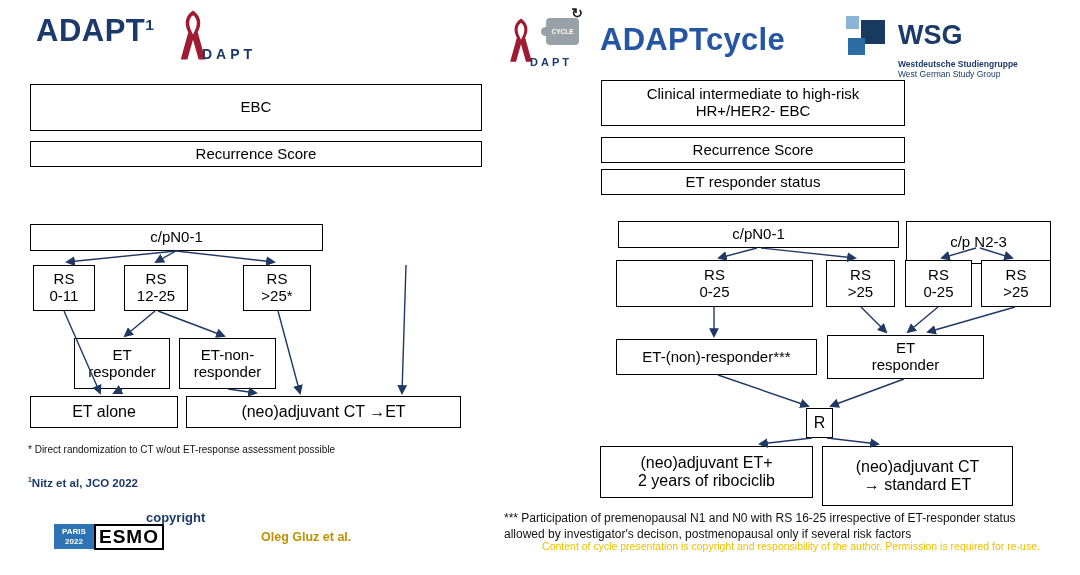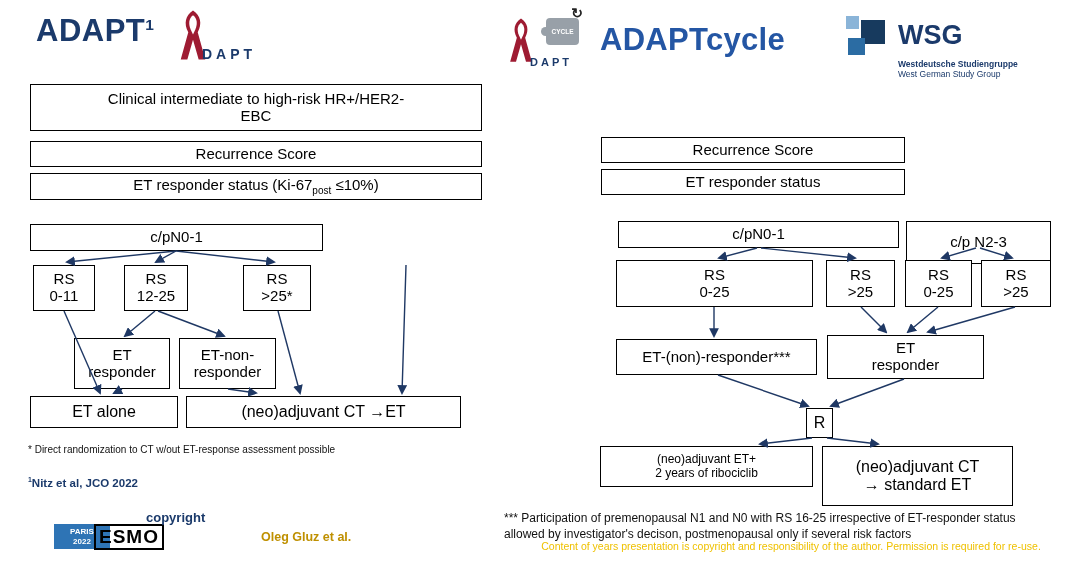--- a/index.html
+++ b/index.html
@@ -50,21 +50,21 @@
   .citation sup { font-size:.6em; vertical-align:super; }
   .author { position:absolute; left:248px; top:530px; font-size:12.5px; font-weight:700; color:var(--gold,#BF9000);margin-left:13px; }
   .footnote-right { position:absolute; left:504px; top:510px; width:574px; font-size:12px; line-height:1.35; color:#111; }
   .copyright { position:absolute; left:504px; top:540px; width:574px; text-align:center;
                font-size:10.5px; color:var(--yellow,#EFC100); }
 
   
   .esmo-logo { position:absolute; left:54px; top:508px; width:200px; height:52px; }
   .paris-box { position:absolute; left:0; top:16px; background:var(--paris-blue,#2E74B5); color:#fff;
                display:inline-flex; flex-direction:column; align-items:center; font-size:8px;
-               font-weight:700; padding:3px 16px; line-height:1.2; }
+               font-weight:700; padding:3px 8px; line-height:1.2; }
   .esmo-box { position:absolute; left:40px; top:16px; border:2.5px solid #000; color:#000;
               font-weight:900; font-size:19px; padding:0 3px; letter-spacing:1px; }
   .congress-text { position:absolute; left:92px; top:2px; color:var(--navy,#1B3A6B);
                    font-size:13px; font-weight:700; }
 
   sub.ki { font-size:10px; vertical-align:sub; display:inline !important; }
   .inline-wrap span, .inline-wrap sub { display:inline !important; }
 
   .arrows { position:absolute; left:0; top:0; width:1080px; height:575px; pointer-events:none; }
   .arr { stroke:var(--arrow,#1F3864); stroke-width:1.4; fill:none; marker-end:url(#ah); }
@@ -80,31 +80,27 @@
 
   <div class="abs" style="left:176px;top:8px;width:96px;height:62px">
     <svg width="34" height="56" viewBox="0 0 36 58">
       <path d="M18 2 C10 7, 8 16, 13 25 L5 54 L12 54 L18 33 L24 54 L31 54 L23 25 C28 16, 26 7, 18 2 Z" style="fill:var(--ribbon-red,#9E1B32)"></path>
       <path d="M18 7 C13.5 10.5, 13 16, 15.5 22 L18 27.5 L20.5 22 C23 16, 22.5 10.5, 18 7 Z" fill="#ffffff"></path>
     </svg>
     <span class="dapt-text">DAPT</span>
   </div>
 
   <div class="fbox" style="left:30px;top:84px;width:452px;height:47px">
-    <span>Clinical intermediate to high-risk HR+/HER2-</span>
     <span>EBC</span>
   </div>
 
   <div class="fbox" style="left:30px;top:141px;width:452px;height:26px">
     <span>Recurrence Score</span>
   </div>
 
-  <div class="fbox inline-wrap" style="left:30px;top:173px;width:452px;height:27px">
-    <span><span>ET responder status (Ki-67</span><sub class="ki">post</sub><span> ≤10%)</span></span>
-  </div>
 
   <div class="fbox" style="left:30px;top:224px;width:293px;height:27px">
     <span>c/pN0-1</span>
   </div>
 
 
   <div class="fbox" style="left:33px;top:265px;width:62px;height:46px">
     <span>RS</span>
     <span>0-11</span>
   </div>
@@ -172,20 +168,24 @@
       <span class="sq sq2"></span>
       <span class="sq sq3"></span>
     </span>
     <span class="wsg-text">
       <span class="wsg-acronym" style="display:block">WSG</span>
       <span class="wsg-line1" style="display:block">Westdeutsche Studiengruppe</span>
       <span class="wsg-line2" style="display:block">West German Study Group</span>
     </span>
   </div>
 
+  <div class="fbox" style="left:601px;top:80px;width:304px;height:46px">
+    <span>Clinical intermediate to high-risk</span>
+    <span>HR+/HER2- EBC</span>
+  </div>
 
   <div class="fbox" style="left:601px;top:137px;width:304px;height:26px">
     <span>Recurrence Score</span>
   </div>
 
   <div class="fbox" style="left:601px;top:169px;width:304px;height:26px">
     <span>ET responder status</span>
   </div>
 
   <div class="fbox" style="left:618px;top:221px;width:281px;height:27px">
@@ -217,35 +217,35 @@
   </div>
   <div class="fbox" style="left:827px;top:335px;width:157px;height:44px">
     <span>ET</span>
     <span>responder</span>
   </div>
 
   <div class="fbox" style="left:806px;top:408px;width:27px;height:30px;font-size:16px">
     <span>R</span>
   </div>
 
-  <div class="fbox" style="left:600px;top:446px;width:213px;height:41px;font-size:12px">
+  <div class="fbox" style="left:600px;top:446px;width:213px;height:52px;font-size:16px">
     <span>(neo)adjuvant ET+</span>
     <span>2 years of ribociclib</span>
   </div>
   <div class="fbox" style="left:822px;top:446px;width:191px;height:60px;font-size:16px">
     <span>(neo)adjuvant CT</span>
     <span>→ standard ET</span>
   </div>
 
   <div class="footnote-right">
     <div>*** Participation of premenopausal N1 and N0 with RS 16-25 irrespective of ET-responder status</div>
     <div>allowed by investigator's decison, postmenopausal only if several risk factors</div>
   </div>
 
-  <div class="copyright">Content of years presentation is copyright and responsibility of the author. Permission is required for re-use.</div>
+  <div class="copyright">Content of cycle presentation is copyright and responsibility of the author. Permission is required for re-use.</div>
 
   <svg class="arrows" viewBox="0 0 1080 575">
     <defs>
       <marker id="ah" viewBox="0 0 10 10" refX="8" refY="5" markerWidth="7" markerHeight="7" orient="auto-start-reverse">
         <path d="M0,0 L10,5 L0,10 z" style="fill:var(--arrow,#1F3864)"></path>
       </marker>
     </defs>
 
     <line class="arr" x1="176" y1="251" x2="67" y2="262"></line>
     <line class="arr" x1="176" y1="251" x2="156" y2="262"></line>

